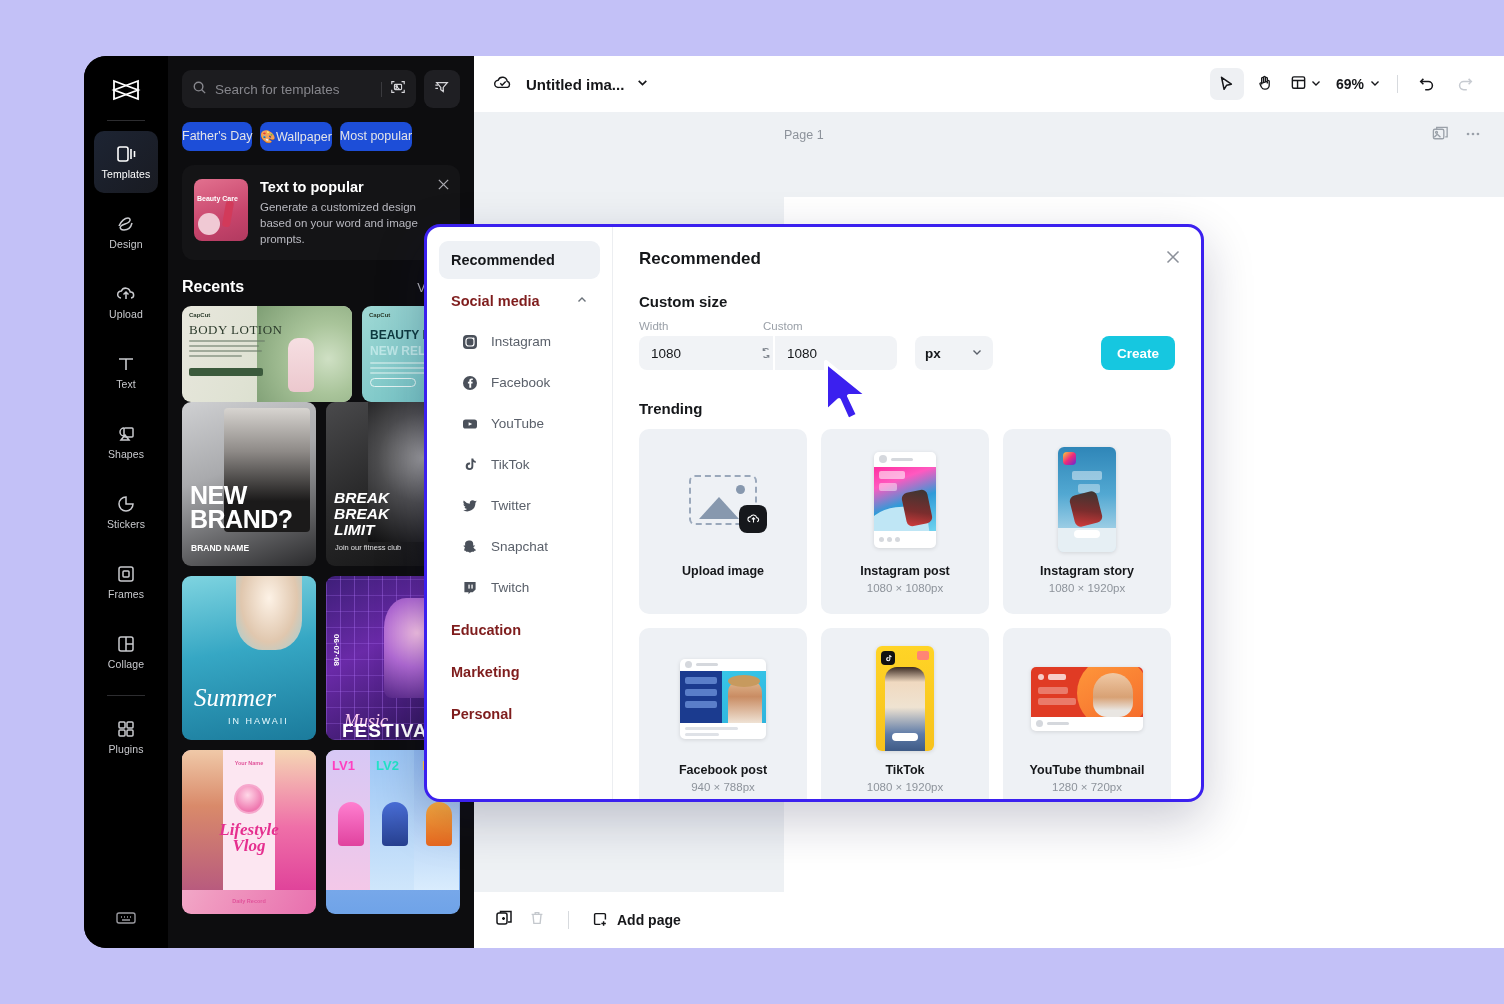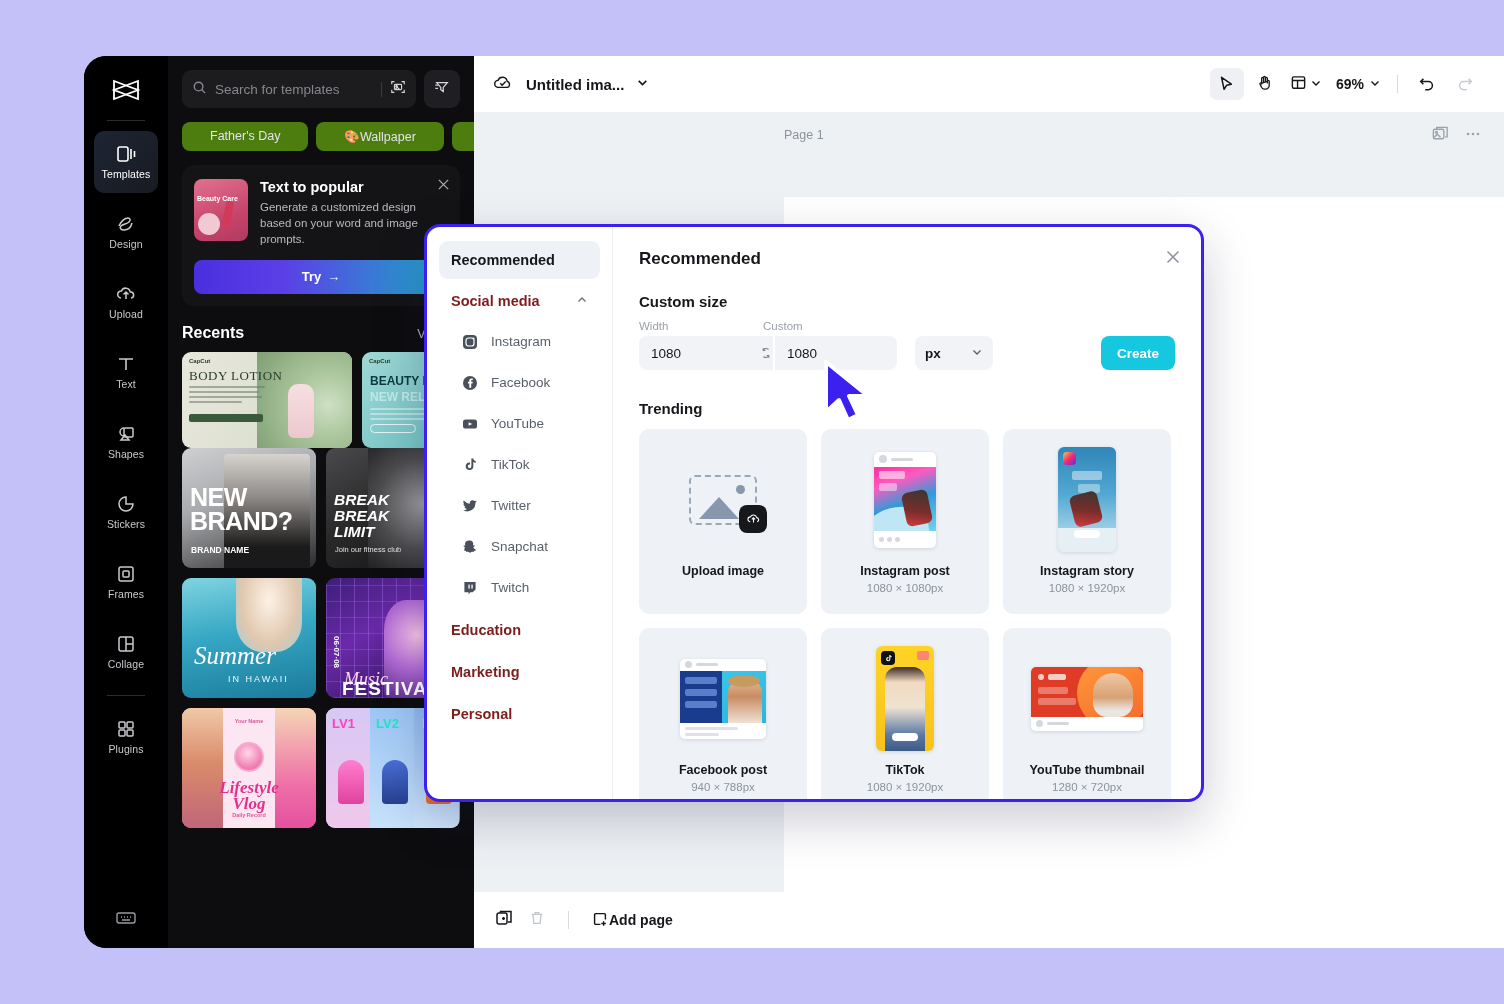--- a/index.html
+++ b/index.html
@@ -79,24 +79,24 @@
     background: #1f1f23;
     display: flex; align-items: center; justify-content: center;
     color: #d6d6da;
   }
   #chips {
     display: flex; gap: 8px;
     padding: 14px 14px 0 14px;
     white-space: nowrap;
   }
   .chip {
-    background: #4d7c0f; color: #e4e4e8;
+    background: #1d4ed8; color: #e4e4e8;
     font-size: 12.5px;
     border-radius: 8px;
-    padding: 7px 28px;
+    padding: 7px 0;
     flex: 0 0 auto;
   }
 
   
   #promo {
     margin: 14px 14px 0 14px;
     background: #141416;
     border-radius: 12px;
     padding: 14px 12px 12px 12px;
     position: relative;
@@ -159,21 +159,21 @@
     display: flex; align-items: center; gap: 8px;
     padding: 20px 14px 12px 14px;
     color: #ffffff;
   }
   #cursize-label { font-size: 16px; font-weight: bold; }
 
   #grid {
     display: grid; grid-template-columns: 1fr 1fr;
     gap: 10px; padding: 0 14px;
   }
-  .tcard { height: 120px; border-radius: 9px; overflow: hidden; position: relative; }
+  .tcard { height: 164px; border-radius: 9px; overflow: hidden; position: relative; }
 
   .t1 { background: linear-gradient(160deg,#cfd0d2 0%,#a9aaad 40%,#2a2a2c 100%); }
   .t1 .big { position:absolute; left:8px; bottom:34px; color:#fff; font-size:25px; font-weight:900; line-height:.95; letter-spacing:-.5px;}
   .t1 .sm { position:absolute; left:9px; bottom:12px; color:#fff; font-size:8.5px; font-weight:bold; line-height:1.2;}
   .t1 .fig { position:absolute; right:6px; top:6px; width:86px; height:124px;
     background: linear-gradient(180deg,#d7d4d0 0%,#8e8a87 35%,#1b1a1a 75%); border-radius:4px;}
 
   .t2 { background: linear-gradient(150deg,#4a4a4c 0%,#2a2a2b 45%,#111112 100%); }
   .t2 .big { position:absolute; left:8px; bottom:28px; color:#fff; font-size:15.5px; font-weight:900; line-height:1.02; font-style: italic;}
   .t2 .sm { position:absolute; left:9px; bottom:14px; color:#e0e0e2; font-size:7.5px;}
@@ -239,21 +239,21 @@
   #page-sheet {
     position: absolute; left: 310px; top: 85px;
     width: 1000px; height: 720px;
     background: #ffffff;
   }
   #bottombar {
     height: 56px; flex: 0 0 56px; background: #fff;
     display: flex; align-items: center; gap: 14px;
     padding: 0 20px; color: #16171a;
   }
-  #bb-add { display: flex; align-items: center; font-size: 14px; font-weight: bold; }
+  #bb-add { display: flex; align-items: center; gap: 8px; font-size: 14px; font-weight: bold; }
   .bb-dis { color: #c4c8cd; }
 
   
   #modal {
     position: absolute;
     left: 424px; top: 224px;
     width: 780px; height: 578px;
     background: #ffffff;
     border: 3px solid #3b20ef;
     border-radius: 16px;
@@ -570,24 +570,20 @@
       <div id="promo-top">
         <div id="promo-thumb">
           <span id="promo-thumb-label">Beauty Care</span>
           <span class="circ"></span>
             <span class="lip"></span>
         </div>
         <div>
           <div id="promo-title">Text to popular</div>
           <div id="promo-desc">Generate a customized design based on your word and image prompts.</div>
         </div>
-      </div>
-      <div id="promo-cta">
-        <span>Try</span>
-        <span>→</span>
       </div>
     </div>
 
     <div id="recents-head">
       <span id="recents-title">Recents</span>
       <span id="recents-viewall">View all</span>
     </div>
 
     <div id="recents-row">
       <div class="recent-card rc1">

